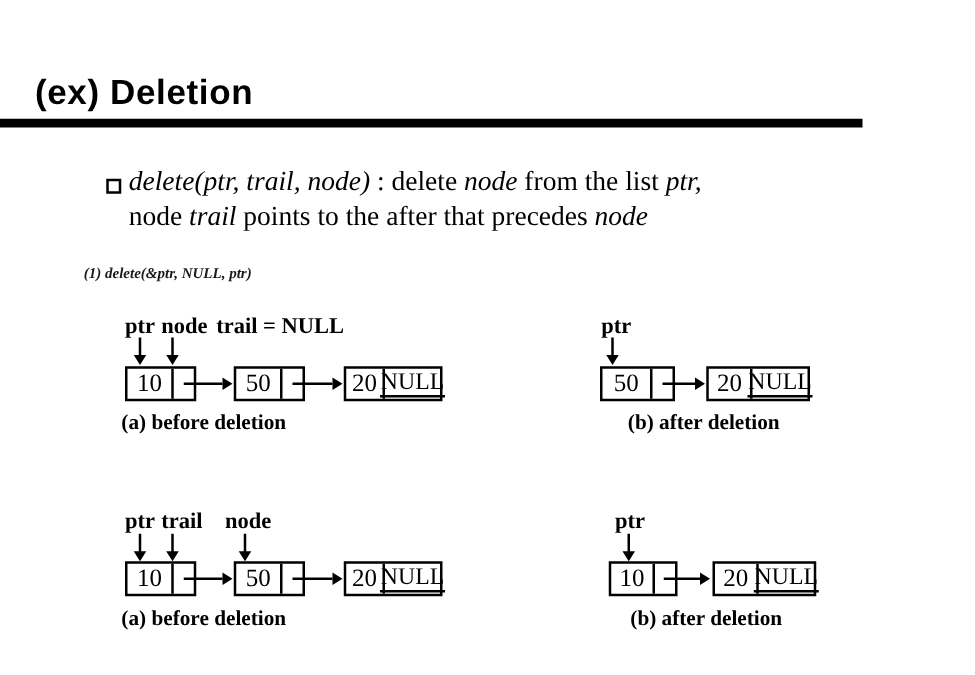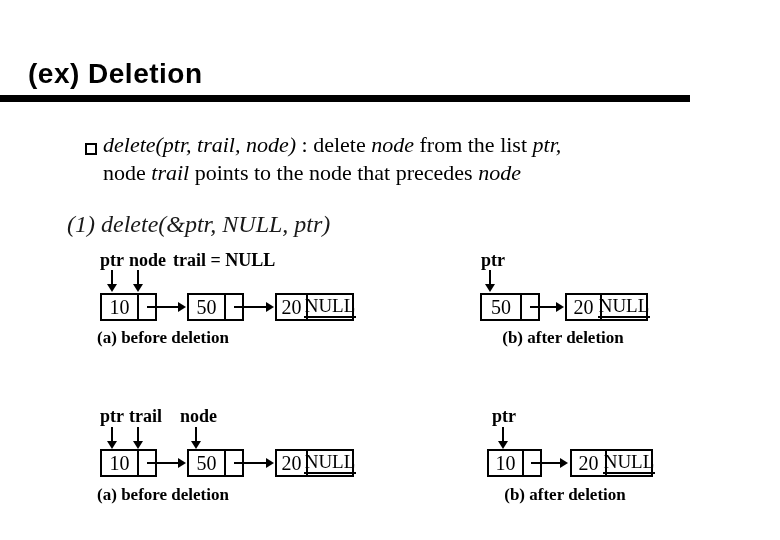--- a/index.html
+++ b/index.html
@@ -19,22 +19,22 @@
   .bullet-marker {
     position:absolute; left:85px; top:143px; width:8px; height:8px;
     border:2px solid #000; background:#fff;
   }
   .bullet-text {
     position:absolute; left:103px; top:131px; font-size:22px; line-height:28px; white-space:nowrap;
   }
   .it { font-style:italic; }
 
   .sec-heading {
-    position:absolute; left:67px; font-style:italic; font-size:24px;
-    color:#1a1a1a; white-space:nowrap;
+    position:absolute; left:67px; font-style:italic; font-size:12px;
+    color:#1a1a1a; white-space:nowrap;font-weight:bold;
   }
 
   .plabel {
     position:absolute; font-weight:bold; font-size:18px; white-space:nowrap;
   }
 
   .varrow { position:absolute; width:2px; background:#000; }
   .varrow::after {
     content:""; position:absolute; left:-4px; bottom:-7px;
     border-left:5px solid transparent; border-right:5px solid transparent;
@@ -69,21 +69,21 @@
 
 <div class="slide">
 
   <div class="title">(ex) Deletion</div>
   <div class="title-rule"></div>
 
   <div class="layer">
     <div class="bullet-marker"></div>
     <div class="bullet-text">
       <div><span class="it">delete(ptr, trail, node)</span><span> : delete </span><span class="it">node</span><span> from the list </span><span class="it">ptr,</span></div>
-      <div><span>node </span><span class="it">trail</span><span> points to the node that precedes </span><span class="it">node</span></div>
+      <div><span>node </span><span class="it">trail</span><span> points to the after that precedes </span><span class="it">node</span></div>
     </div>
   </div>
 
   <div class="layer">
     <div class="sec-heading" style="top:211px;">(1) delete(&amp;ptr, NULL, ptr)</div>
 
     <div class="layer">
       <span class="plabel" style="left:100px; top:250px;">ptr</span>
       <span class="plabel" style="left:129px; top:250px;">node</span>
       <span class="plabel" style="left:173px; top:250px;">trail = NULL</span>

